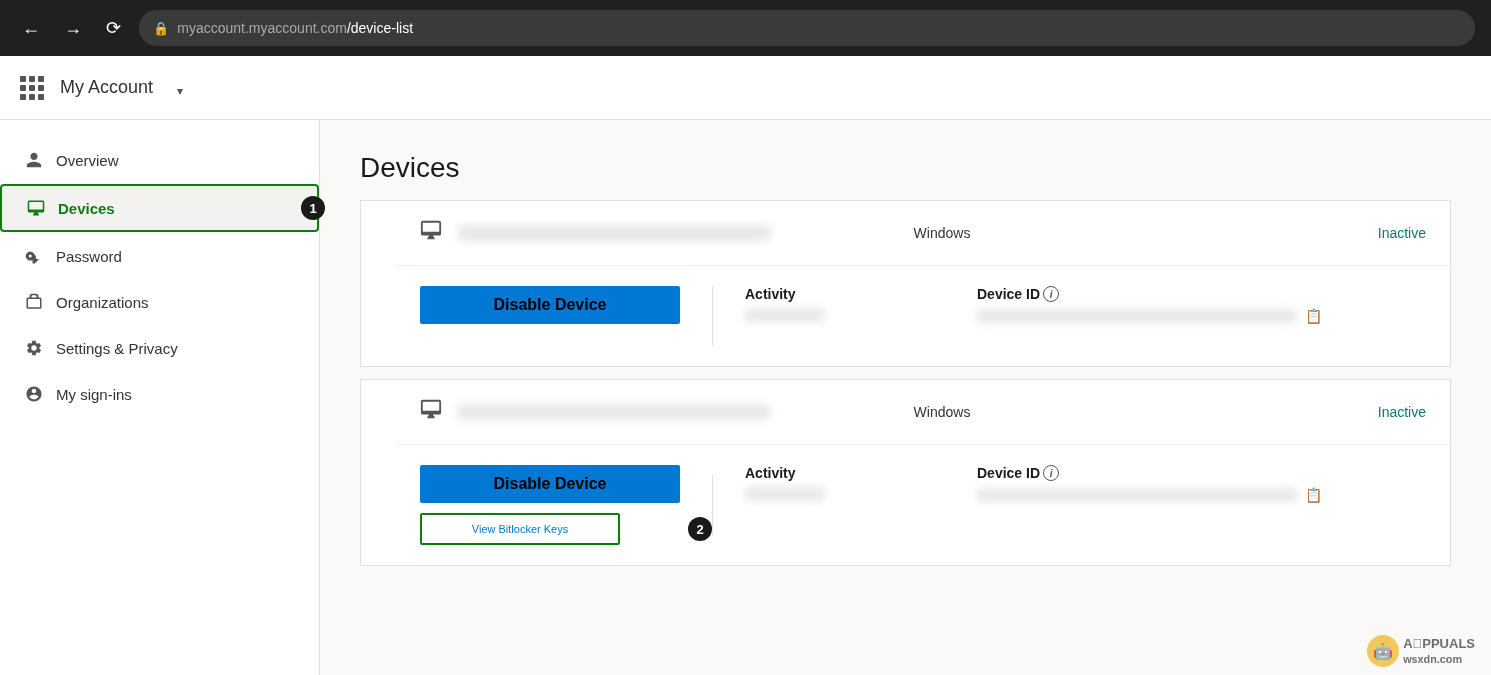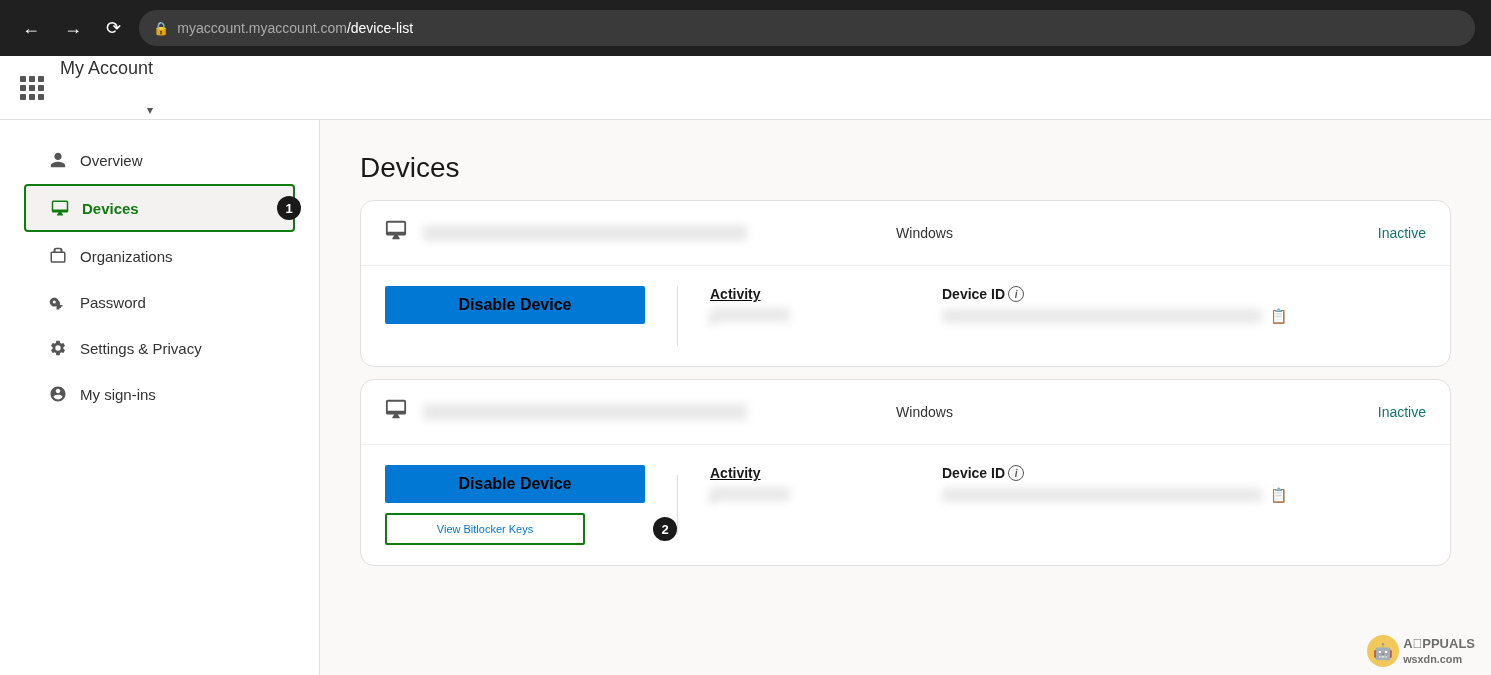--- a/index.html
+++ b/index.html
@@ -63,21 +63,20 @@
       background: #555;
       border-radius: 1px;
     }
     .app-title {
       font-size: 18px;
       font-weight: 400;
       color: #333;
       display: flex;
       align-items: flex-end;
       gap: 24px;
-      flex-direction: column;
     }
     .chevron-down { font-size: 12px; color: #555; }
 
     
     .layout {
       display: flex;
       height: calc(675px - 56px - 64px);
     }
 
     
@@ -90,21 +89,21 @@
     }
     .sidebar-item {
       display: flex;
       align-items: center;
       gap: 12px;
       padding: 12px 24px;
       cursor: pointer;
       font-size: 15px;
       color: #333;
       border-radius: 4px;
-      margin: 2px 24px;
+      margin: 2px 0;
       position: relative;
     }
     .sidebar-item.active {
       background: #f3f2f1;
       border: 2px solid #107c10;
       font-weight: 600;
       color: #107c10;
     }
     .sidebar-icon {
       width: 20px;
@@ -154,21 +153,22 @@
       color: #444;
       margin-bottom: 24px;
       line-height: 1.5;
     }
 
     
     .device-card {
       background: #fff;
       border: 1px solid #e0e0e0;
       margin-bottom: 12px;
-      border-radius: 14px;
+      border-radius: 0;
+      padding-left: 35px;
     }
     .device-header {
       display: flex;
       align-items: center;
       padding: 18px 24px;
       gap: 16px;
       border-bottom: 1px solid #f0f0f0;
     }
     .device-icon {
       color: #555;
@@ -238,21 +238,20 @@
 
     .device-divider {
       width: 1px;
       background: #e0e0e0;
       height: 60px;
       margin: 0 32px;
       align-self: center;
     }
     .device-activity {
       min-width: 200px;
-      text-decoration: underline;
     }
     .activity-label {
       font-size: 14px;
       font-weight: 600;
       color: #1a1a1a;
       margin-bottom: 6px;
     }
     .activity-value {
       font-size: 13px;
       color: #999;
@@ -391,33 +390,33 @@
             <path d="M21 2H3a2 2 0 00-2 2v12a2 2 0 002 2h7l-2 3v1h8v-1l-2-3h7a2 2 0 002-2V4a2 2 0 00-2-2zm0 12H3V4h18v10z"></path>
           </svg>
       </span>
       <span>Devices</span>
       <div class="step-badge">1</div>
     </div>
 
     <div class="sidebar-item">
       <span class="sidebar-icon">
         <svg width="18" height="18" viewBox="0 0 24 24" fill="currentColor">
+            <path d="M12.65 10A6 6 0 1010 17.35V22h4v-2h2v-2h2v-2h-3.35A6 6 0 0012.65 10zM7 14a2 2 0 110-4 2 2 0 010 4z"></path>
+          </svg>
+      </span>
+      <span>Password</span>
+    </div>
+
+    <div class="sidebar-item">
+      <span class="sidebar-icon">
+        <svg width="18" height="18" viewBox="0 0 24 24" fill="currentColor">
             <path d="M20 6h-2.18c.07-.44.18-.88.18-1.35A3.65 3.65 0 0014.35 1h-4.7A3.65 3.65 0 006 4.65c0 .47.11.91.18 1.35H4a2 2 0 00-2 2v11a2 2 0 002 2h16a2 2 0 002-2V8a2 2 0 00-2-2zm-6.35-3c.91 0 1.65.74 1.65 1.65 0 .47-.11.91-.18 1.35H8.88c-.07-.44-.18-.88-.18-1.35C8.7 3.74 9.44 3 10.35 3h3.3zM20 19H4V8h16v11z"></path>
           </svg>
       </span>
       <span>Organizations</span>
-    </div>
-
-    <div class="sidebar-item">
-      <span class="sidebar-icon">
-        <svg width="18" height="18" viewBox="0 0 24 24" fill="currentColor">
-            <path d="M12.65 10A6 6 0 1010 17.35V22h4v-2h2v-2h2v-2h-3.35A6 6 0 0012.65 10zM7 14a2 2 0 110-4 2 2 0 010 4z"></path>
-          </svg>
-      </span>
-      <span>Password</span>
     </div>
 
     <div class="sidebar-item">
       <span class="sidebar-icon">
         <svg width="18" height="18" viewBox="0 0 24 24" fill="currentColor">
             <path d="M19.14 12.94a7 7 0 00.06-.94c0-.32-.03-.64-.07-.94l2.03-1.58a.49.49 0 00.12-.61l-1.92-3.32a.49.49 0 00-.59-.22l-2.39.96a7.02 7.02 0 00-1.62-.94l-.36-2.54a.484.484 0 00-.48-.41h-3.84c-.24 0-.43.17-.47.41l-.36 2.54c-.59.24-1.13.57-1.62.94l-2.39-.96c-.22-.08-.47 0-.59.22L2.74 8.87a.49.49 0 00.12.61l2.03 1.58c-.04.3-.07.63-.07.94s.03.64.07.94l-2.03 1.58a.49.49 0 00-.12.61l1.92 3.32c.12.22.37.29.59.22l2.39-.96c.49.37 1.03.7 1.62.94l.36 2.54c.05.24.24.41.48.41h3.84c.24 0 .44-.17.47-.41l.36-2.54c.59-.24 1.13-.57 1.62-.94l2.39.96c.22.08.47 0 .59-.22l1.92-3.32c.12-.22.07-.47-.12-.61l-2.01-1.58zM12 15.6a3.6 3.6 0 110-7.2 3.6 3.6 0 010 7.2z"></path>
           </svg>
       </span>
       <span>Settings &amp; Privacy</span>
     </div>

